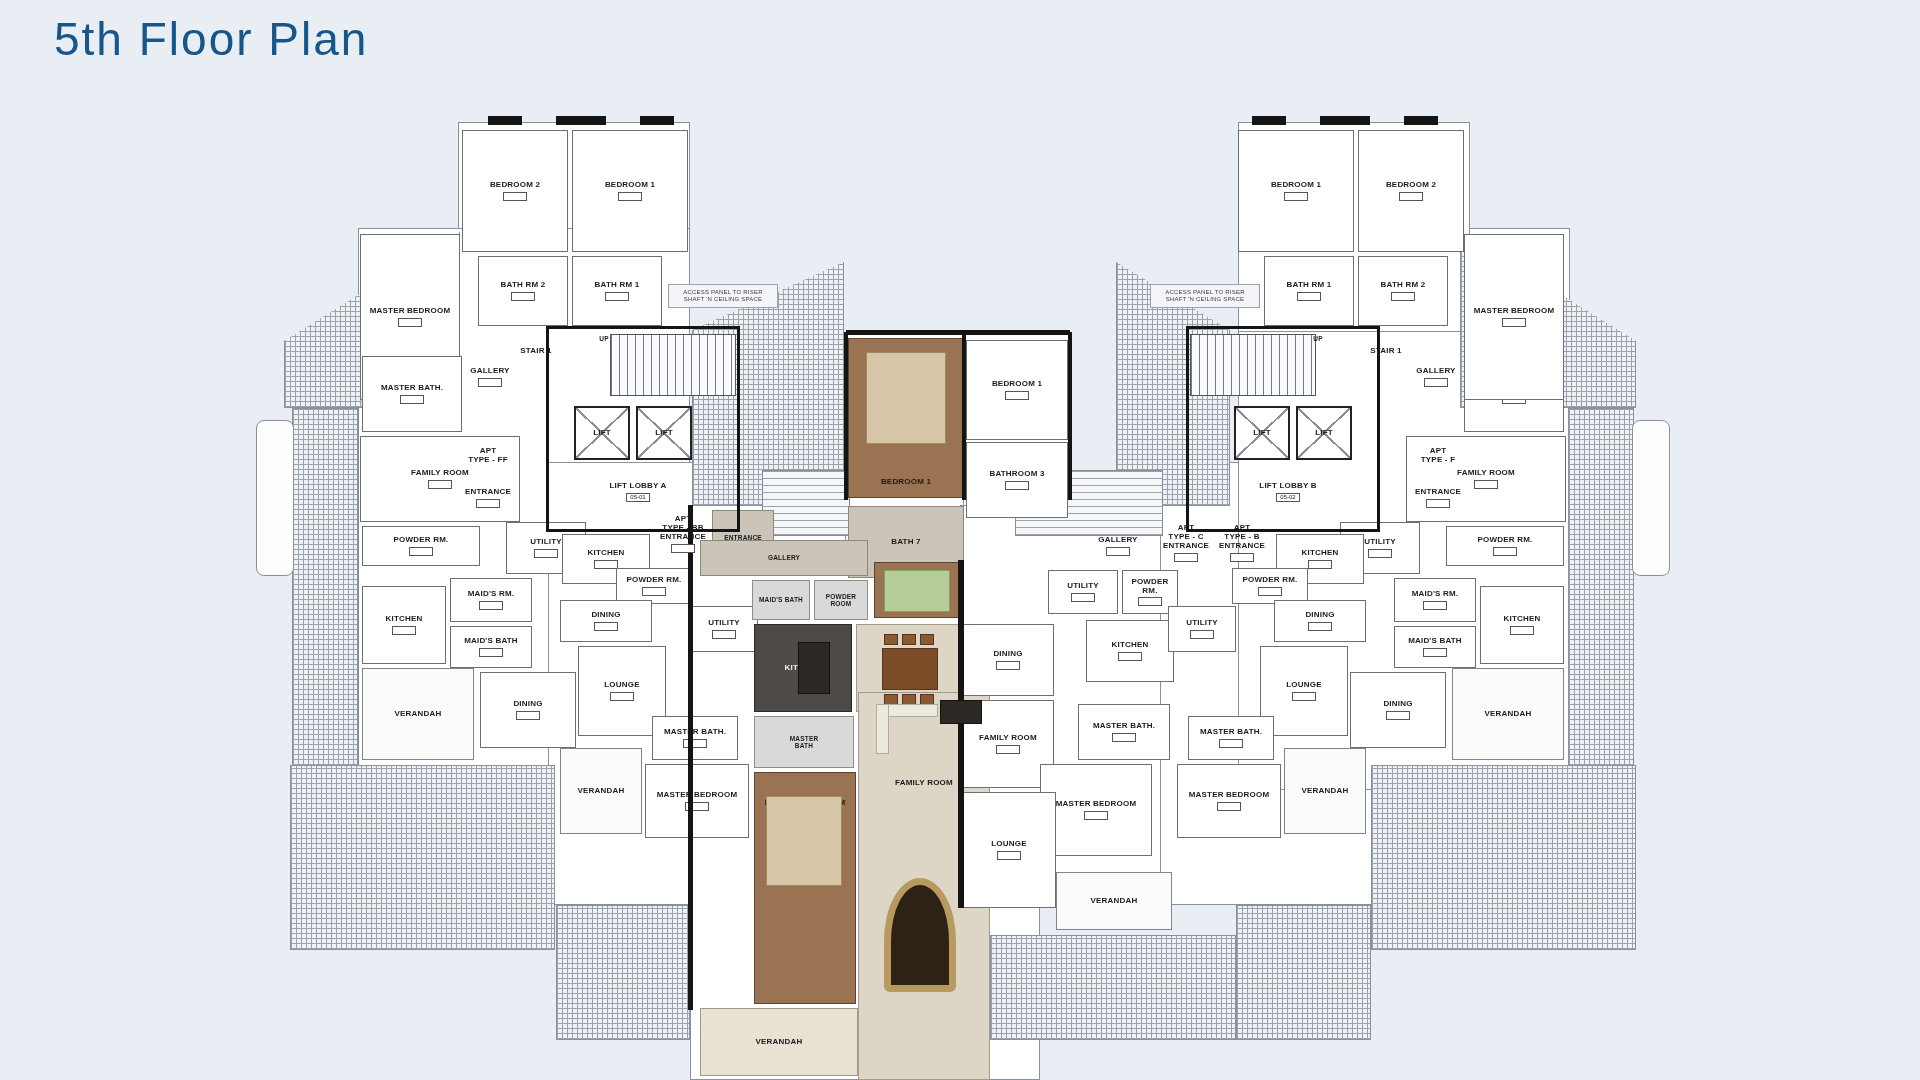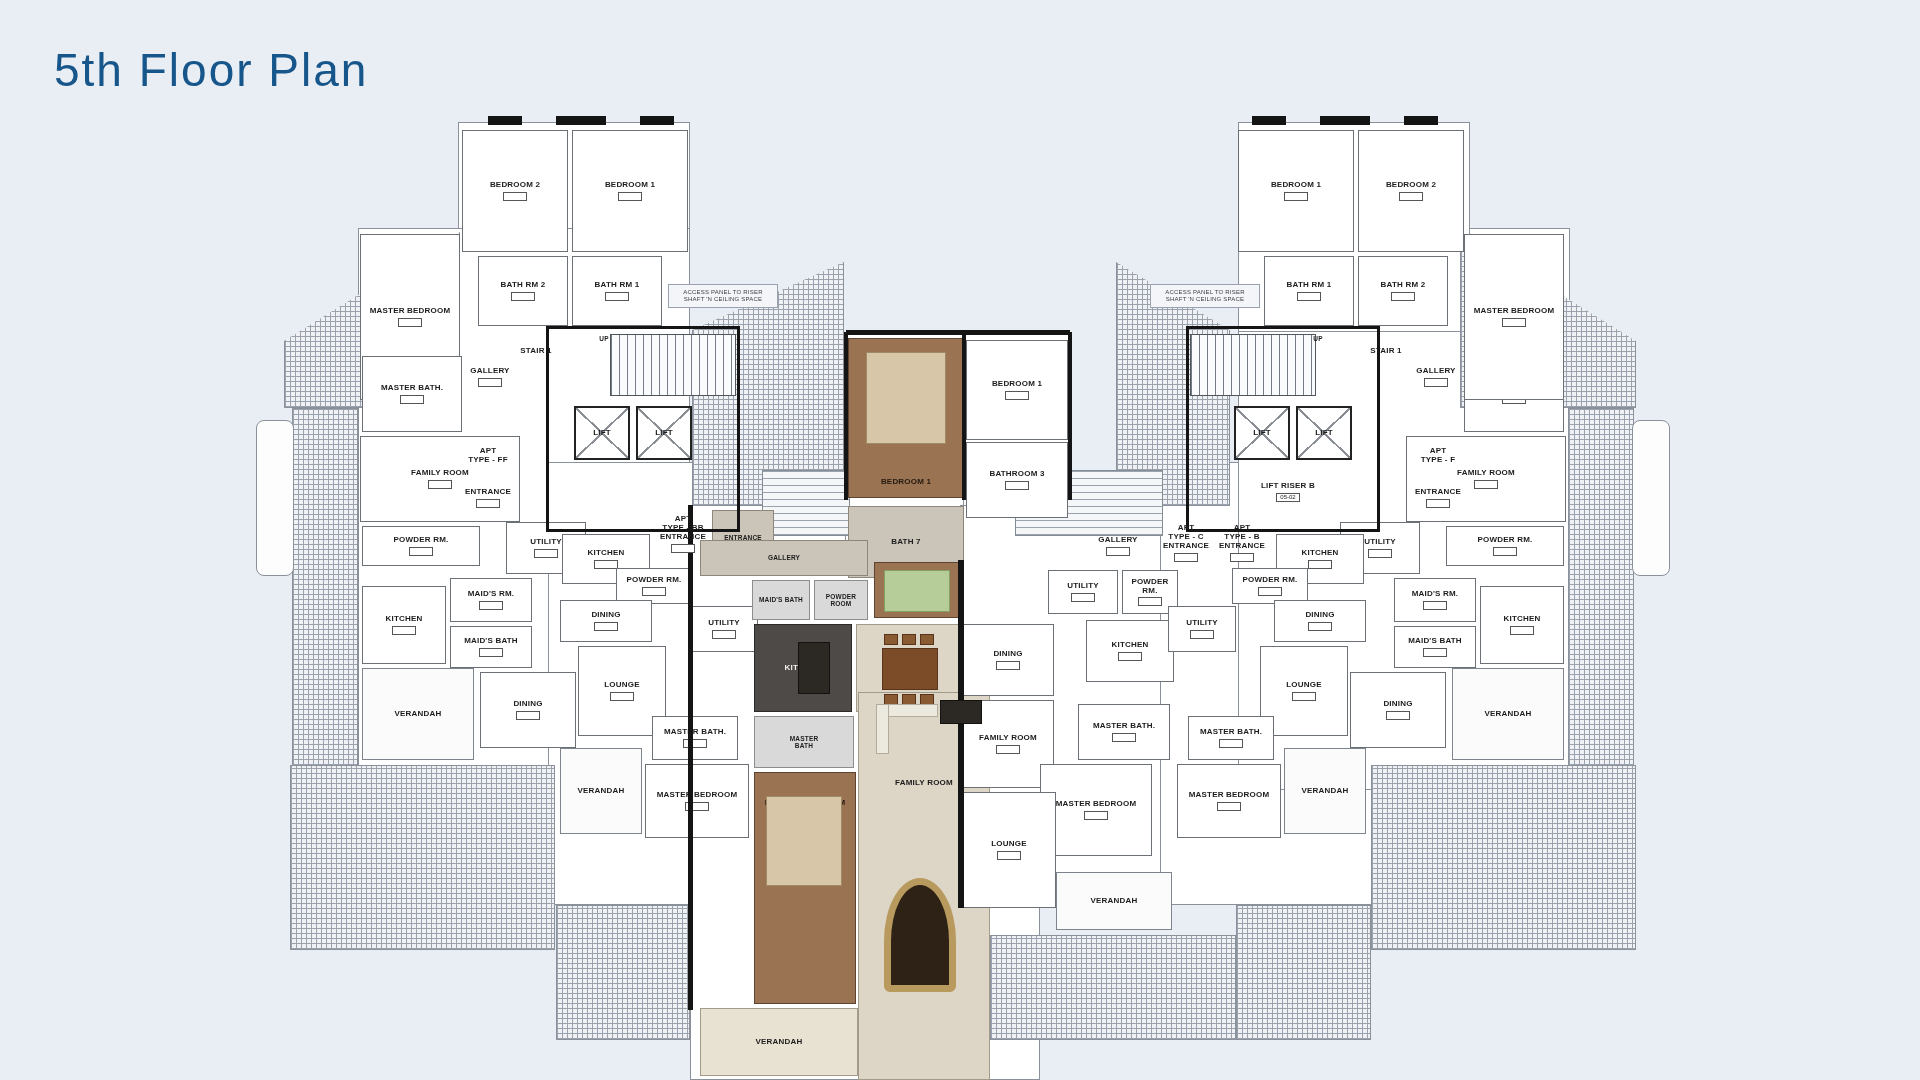--- a/index.html
+++ b/index.html
@@ -3,21 +3,21 @@
 <meta charset="utf-8">
 <style>
   html,body{margin:0;padding:0;}
   body{
     width:1920px;height:1080px;overflow:hidden;
     background:#e9edf4;
     font-family:"Liberation Sans", sans-serif;
     position:relative;
   }
   .page-title{
-    position:absolute;left:54px;top:43px;margin:0;
+    position:absolute;left:54px;top:12px;margin:0;
     font-size:46px;font-weight:500;letter-spacing:2px;
     color:#17568a;
   }
   #plan{position:absolute;left:0;top:0;width:1920px;height:1080px;}
   #plan > div{position:absolute;box-sizing:border-box;}
   .bd{background:#ffffff;border:1px solid #8a919b;z-index:1;}
   .hatch{
     background-color:#eff1f5;
     background-image:
       repeating-linear-gradient(0deg,#9aa2ad 0 1px,transparent 1px 5px),
@@ -156,20 +156,24 @@
     </div>
     <div class="room open t6" style="left: 592px; top: 334px; width: 24px; height: 10px;">
       <span class="rlabel">UP</span>
     </div>
     <div class="room lift" style="left: 574px; top: 406px; width: 56px; height: 54px;">
       <span class="rlabel">LIFT</span>
     </div>
     <div class="room lift" style="left: 636px; top: 406px; width: 56px; height: 54px;">
       <span class="rlabel">LIFT</span>
     </div>
+    <div class="room open" style="left: 548px; top: 464px; width: 180px; height: 56px;">
+      <span class="rlabel">LIFT LOBBY A</span>
+      <span class="chip">05-01</span>
+    </div>
     <div class="room open" style="left: 450px; top: 438px; width: 76px; height: 36px;">
       <span class="rlabel">APT
 TYPE - FF</span>
     </div>
     <div class="room open" style="left: 450px; top: 488px; width: 76px; height: 20px;">
       <span class="rlabel">ENTRANCE</span>
       <span class="chip"></span>
     </div>
     <div class="room" style="left: 360px; top: 436px; width: 160px; height: 86px;">
       <span class="rlabel">FAMILY ROOM</span>
@@ -345,21 +349,21 @@
     <div class="room open t6" style="left: 1306px; top: 334px; width: 24px; height: 10px;">
       <span class="rlabel">UP</span>
     </div>
     <div class="room lift" style="left: 1234px; top: 406px; width: 56px; height: 54px;">
       <span class="rlabel">LIFT</span>
     </div>
     <div class="room lift" style="left: 1296px; top: 406px; width: 56px; height: 54px;">
       <span class="rlabel">LIFT</span>
     </div>
     <div class="room open" style="left: 1198px; top: 464px; width: 180px; height: 56px;">
-      <span class="rlabel">LIFT RISER B</span>
+      <span class="rlabel">LIFT LOBBY B</span>
       <span class="chip">05-02</span>
     </div>
     <div class="room open" style="left: 1404px; top: 364px; width: 64px; height: 26px;">
       <span class="rlabel">GALLERY</span>
       <span class="chip"></span>
     </div>
     <div class="room" style="left: 1464px; top: 356px; width: 100px; height: 76px;">
       <span class="rlabel">MASTER BATH.</span>
       <span class="chip"></span>
     </div>

